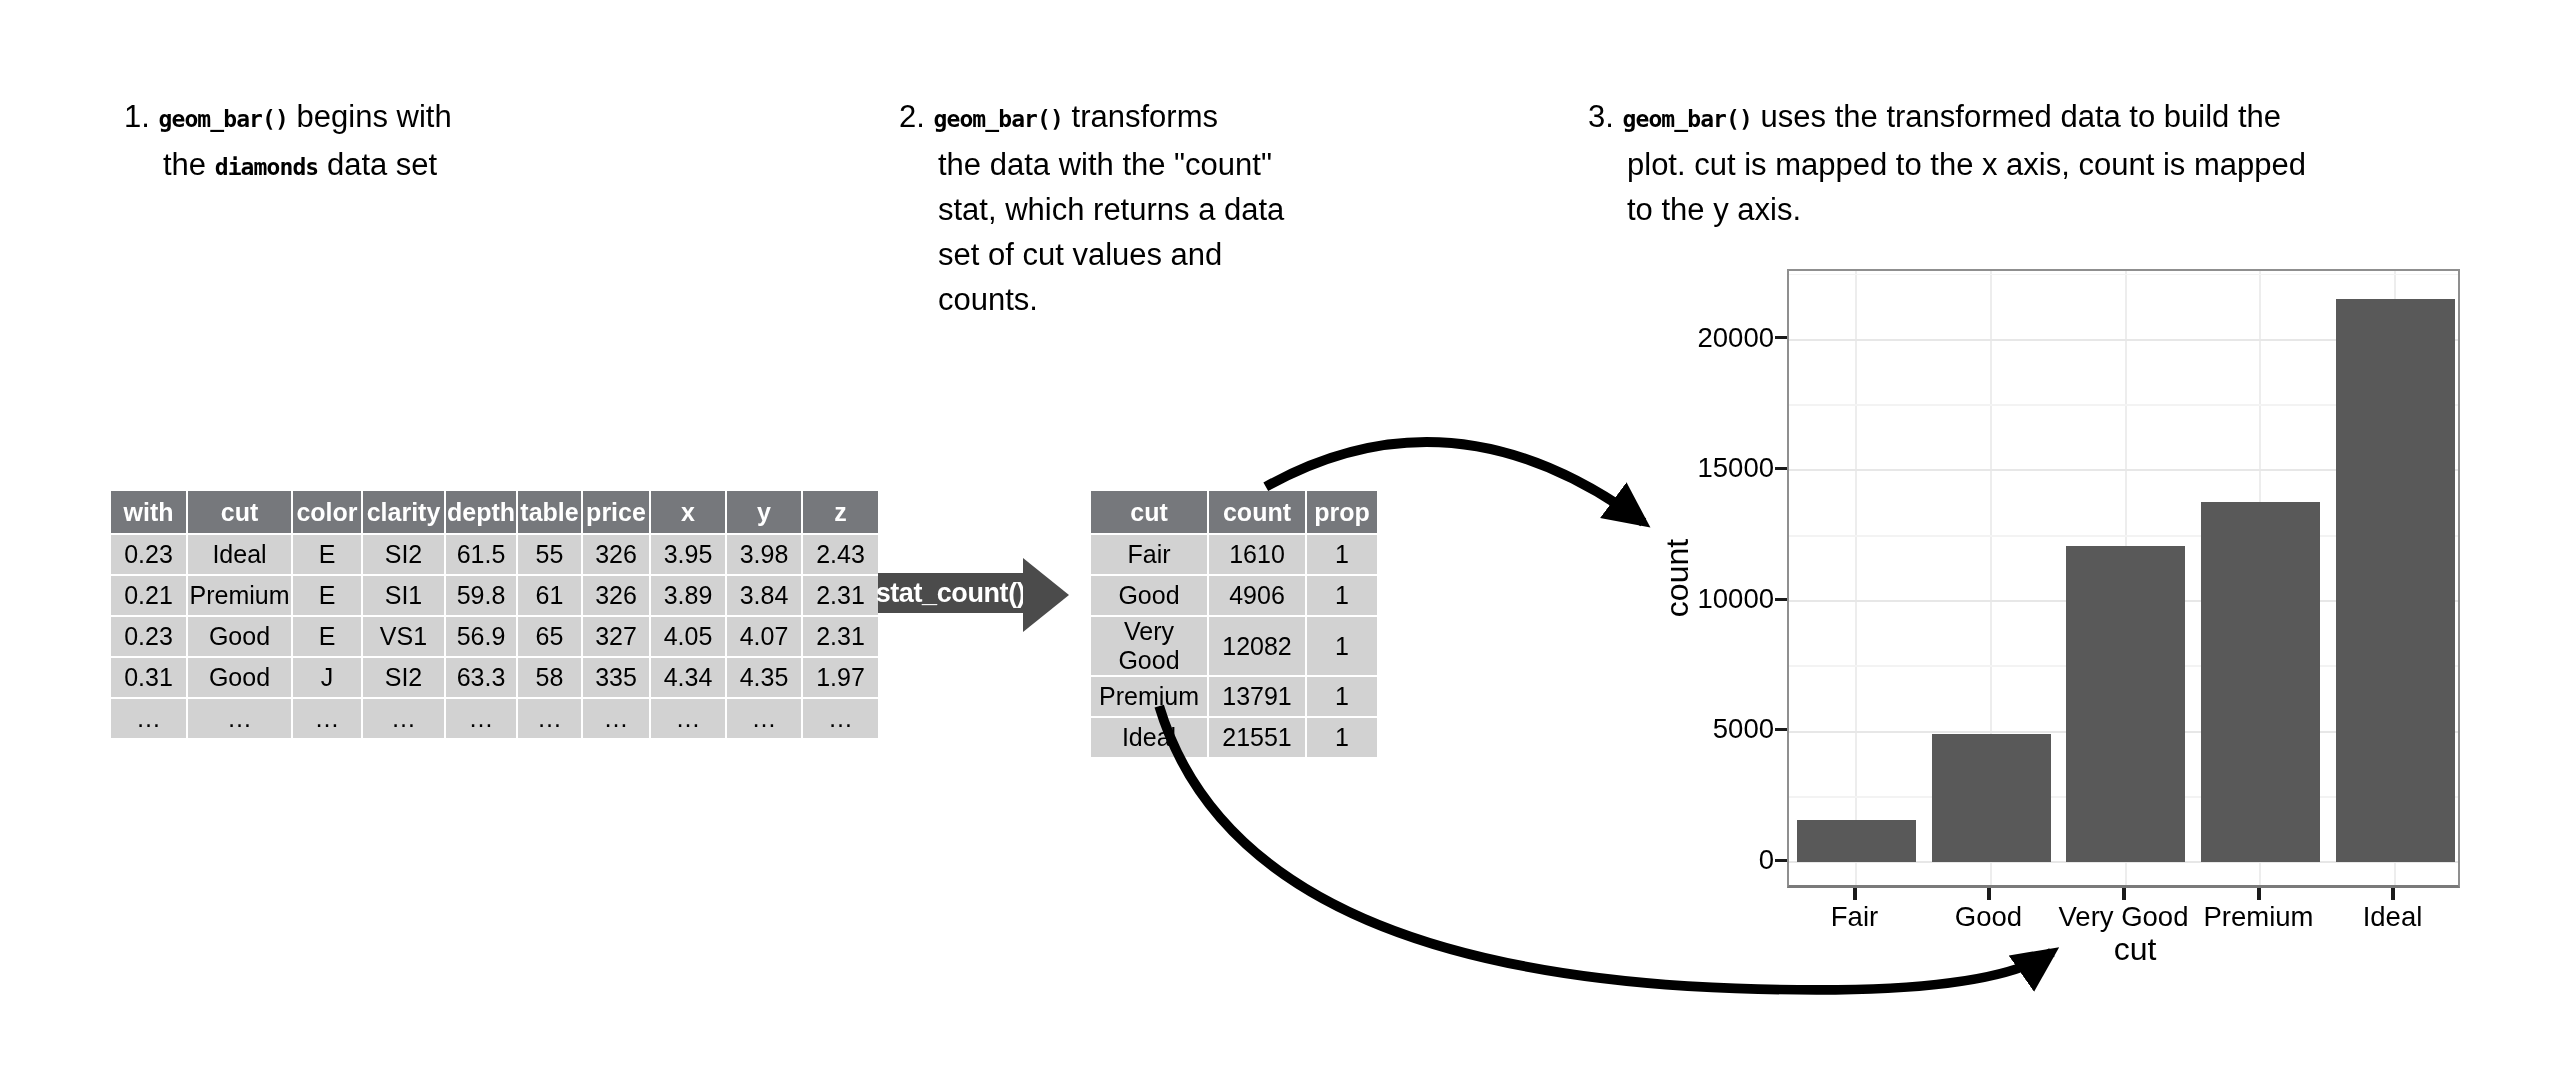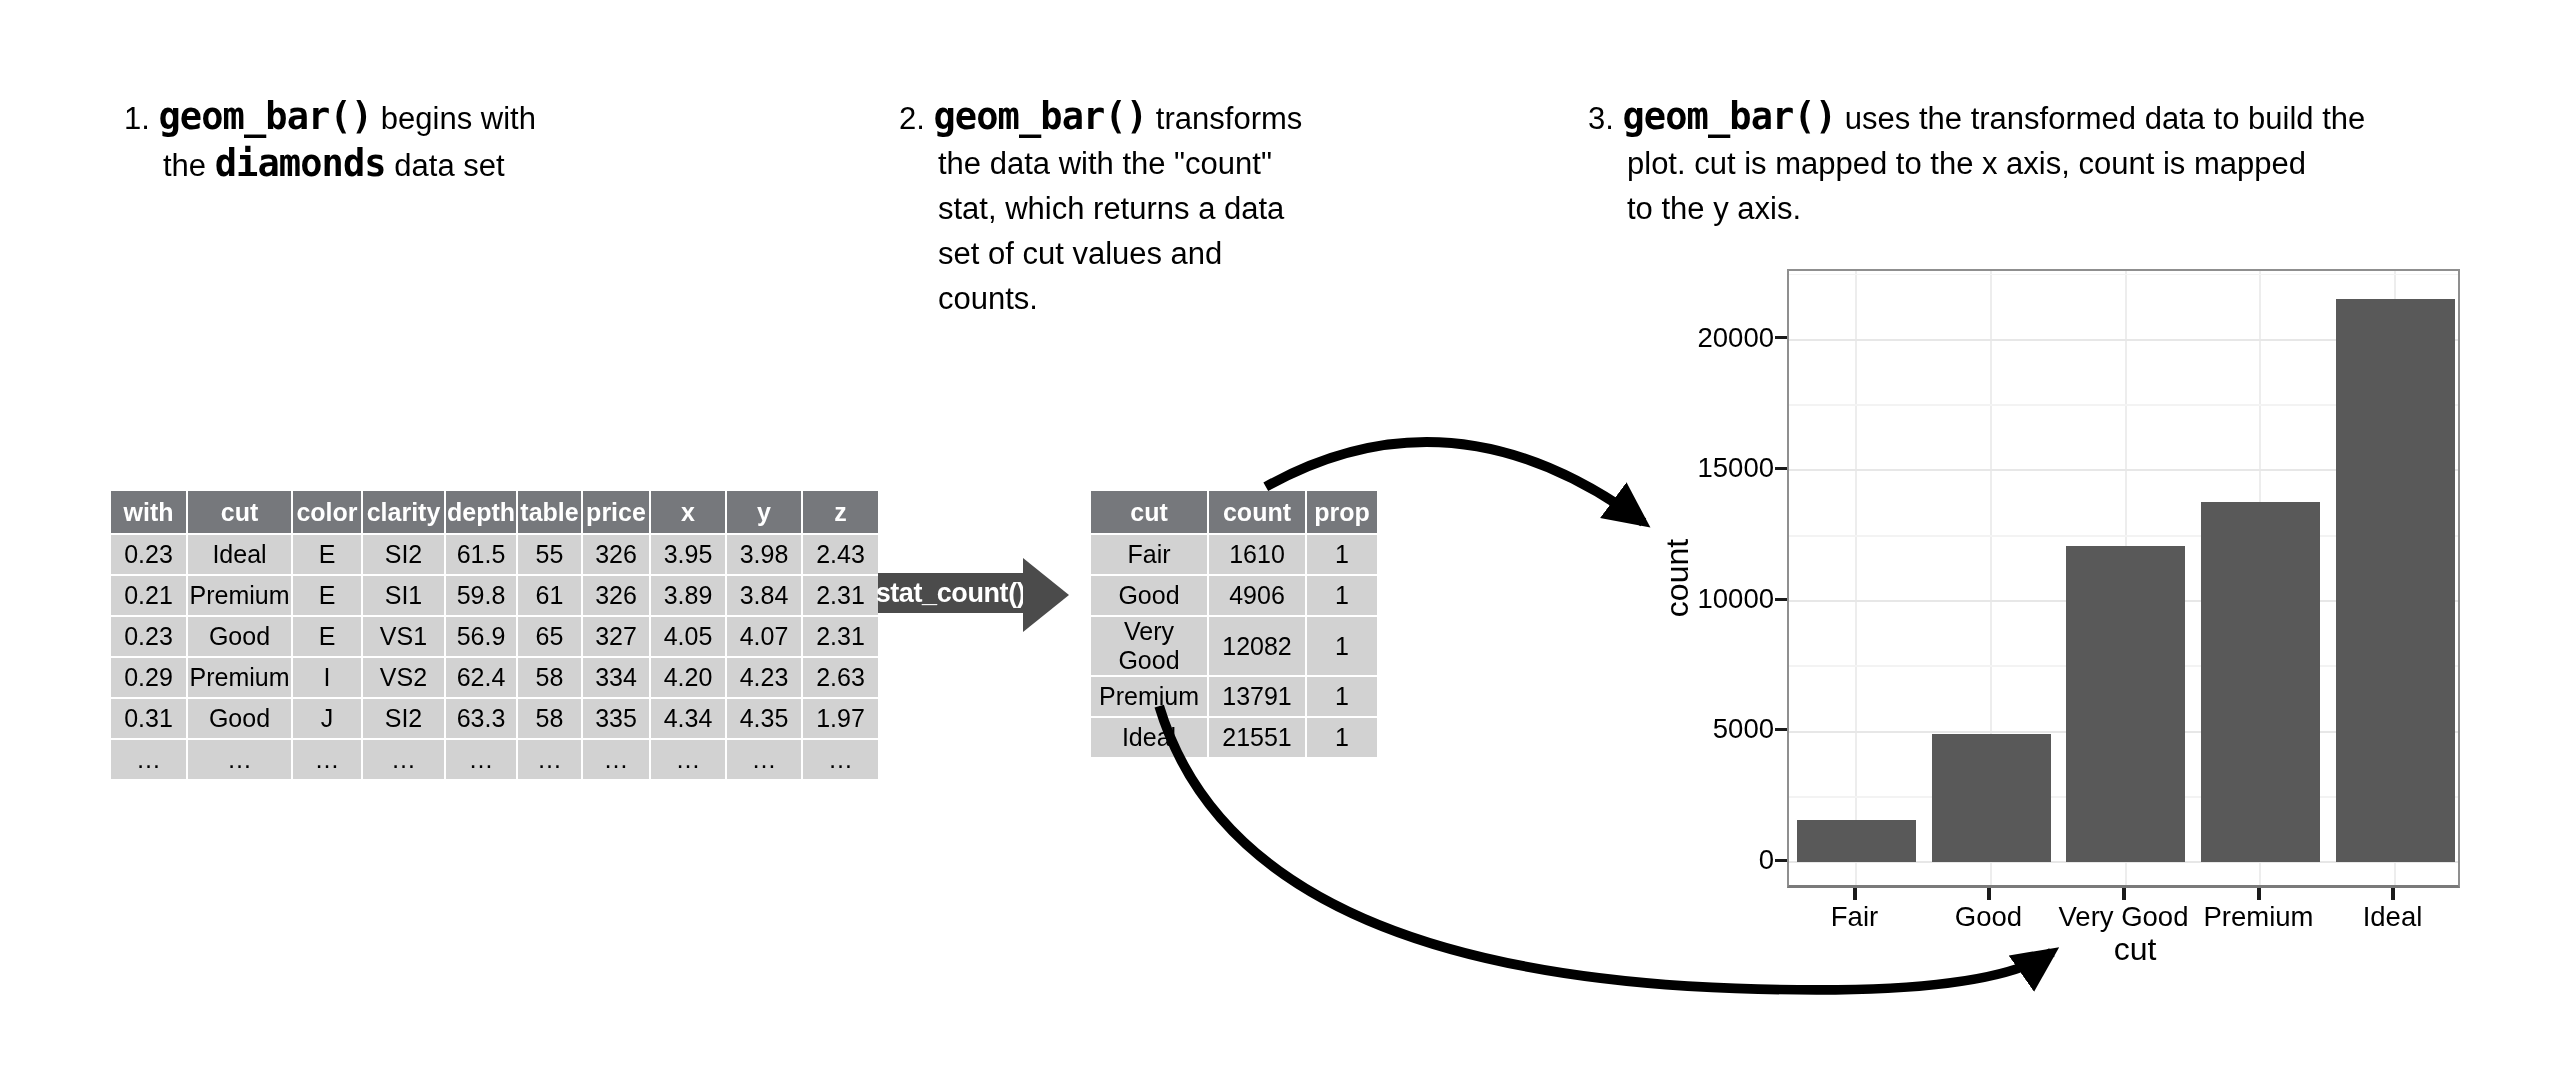--- a/index.html
+++ b/index.html
@@ -8,21 +8,21 @@
     width:2576px;height:1066px;position:relative;background:#ffffff;
     font-family:"Liberation Sans",sans-serif;color:#000;overflow:hidden;
   }
   
   .annotation{
     position:absolute;font-size:31px;line-height:45px;color:#000;
     padding-left:39px;text-indent:-39px;white-space:nowrap;
   }
   .code{
     font-family:"DejaVu Sans Mono",monospace;font-weight:bold;
-    font-size:37px;letter-spacing:-0.9px;
+    font-size:23px;letter-spacing:-0.9px;
   }
   
   table.dtable{border-collapse:collapse;table-layout:fixed;position:absolute;}
   table.dtable th{
     background:#76787c;color:#ffffff;font-weight:bold;font-size:25px;
     text-align:center;padding:0;height:42px;
   }
   table.dtable td{
     background:#d2d2d2;color:#000;font-size:25px;text-align:center;
     padding:0;height:39px;
@@ -150,32 +150,20 @@
         <td>0.23</td>
         <td>Good</td>
         <td>E</td>
         <td>VS1</td>
         <td>56.9</td>
         <td>65</td>
         <td>327</td>
         <td>4.05</td>
         <td>4.07</td>
         <td>2.31</td>
-      </tr>
-      <tr>
-        <td>0.29</td>
-        <td>Premium</td>
-        <td>I</td>
-        <td>VS2</td>
-        <td>62.4</td>
-        <td>58</td>
-        <td>334</td>
-        <td>4.20</td>
-        <td>4.23</td>
-        <td>2.63</td>
       </tr>
       <tr>
         <td>0.31</td>
         <td>Good</td>
         <td>J</td>
         <td>SI2</td>
         <td>63.3</td>
         <td>58</td>
         <td>335</td>
         <td>4.34</td>

